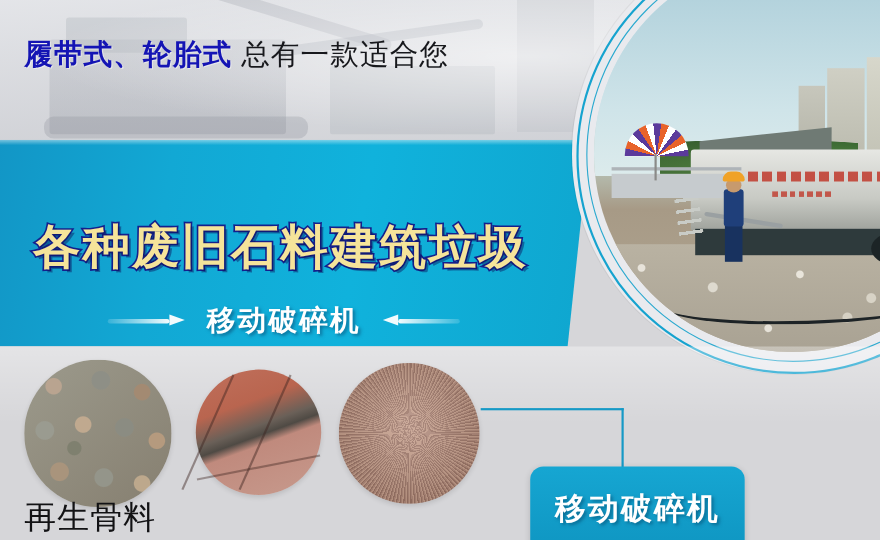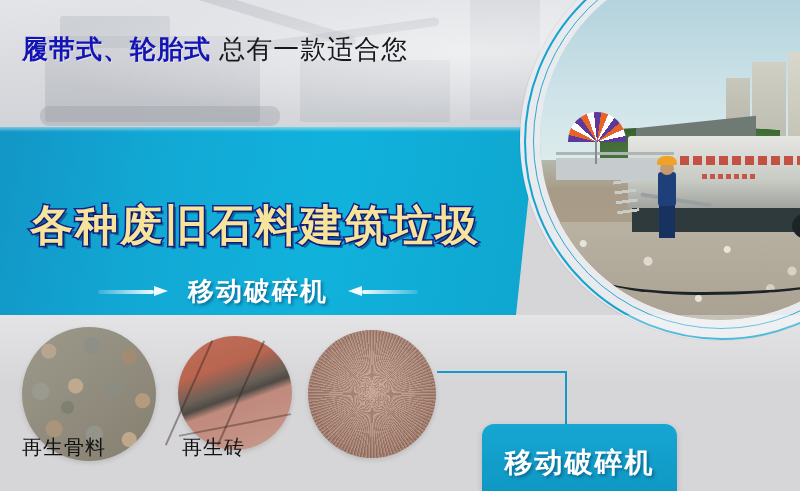--- a/index.html
+++ b/index.html
@@ -153,22 +153,22 @@
   .p2 .seam1{position:absolute;left:10px;top:0;width:2px;height:114px;background:rgba(60,35,30,.45);transform:rotate(24deg);}
   .p2 .seam2{position:absolute;left:62px;top:0;width:2px;height:114px;background:rgba(60,35,30,.45);transform:rotate(24deg);}
   .p2 .seam3{position:absolute;left:0;top:88px;width:114px;height:2px;background:rgba(60,35,30,.4);transform:rotate(-11deg);}
   .p3{left:308px;top:8px;}
   .p3 .disc{width:128px;height:128px;
     background:
       radial-gradient(circle at 50% 45%,rgba(255,255,255,.18),rgba(0,0,0,.12) 80%),
       repeating-conic-gradient(from 0deg,#b08878 0 1deg,#9c7465 1deg 2deg,#c49c88 2deg 3deg),
       linear-gradient(150deg,#b38b79,#9a7162);}
   .plabel{
-    position:absolute;top:112px;white-space:nowrap;
-    font-size:20px;color:#121214;letter-spacing:1px;
+    position:absolute;top:129px;white-space:nowrap;
+    font-size:29px;color:#121214;letter-spacing:1px;
   }
   .l1{left:22px;}
   .l2{left:182px;}
   .l3{left:300px;}
 
   
   .connector{position:absolute;left:437px;top:371px;}
   .conn-h{position:absolute;left:0;top:0;width:130px;height:2px;background:#1699c6;}
   .conn-v{position:absolute;left:128px;top:0;width:2px;height:62px;background:#1699c6;}
   .badge{
@@ -267,21 +267,20 @@
     </div>
     <div class="plabel l1">再生骨料</div>
 
     <div class="prod p2">
       <div class="disc">
         <span class="seam1"></span>
           <span class="seam2"></span>
           <span class="seam3"></span>
       </div>
     </div>
-    <div class="plabel l2">再生砖</div>
 
     <div class="prod p3">
       <div class="disc"></div>
     </div>
 
   </div>
 
   <div class="connector">
     <div class="conn-h"></div>
     <div class="conn-v"></div>

